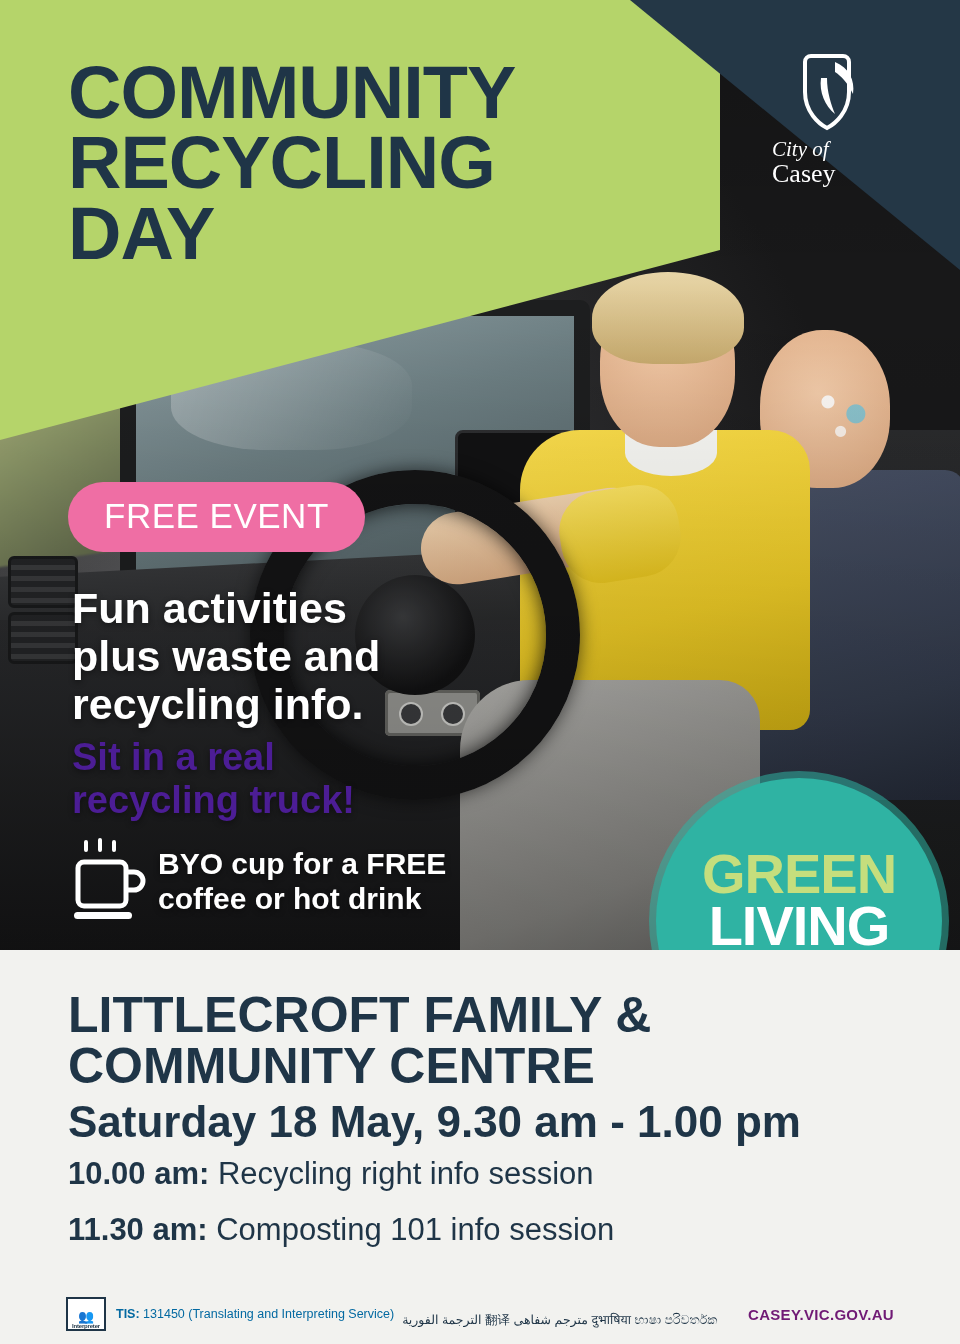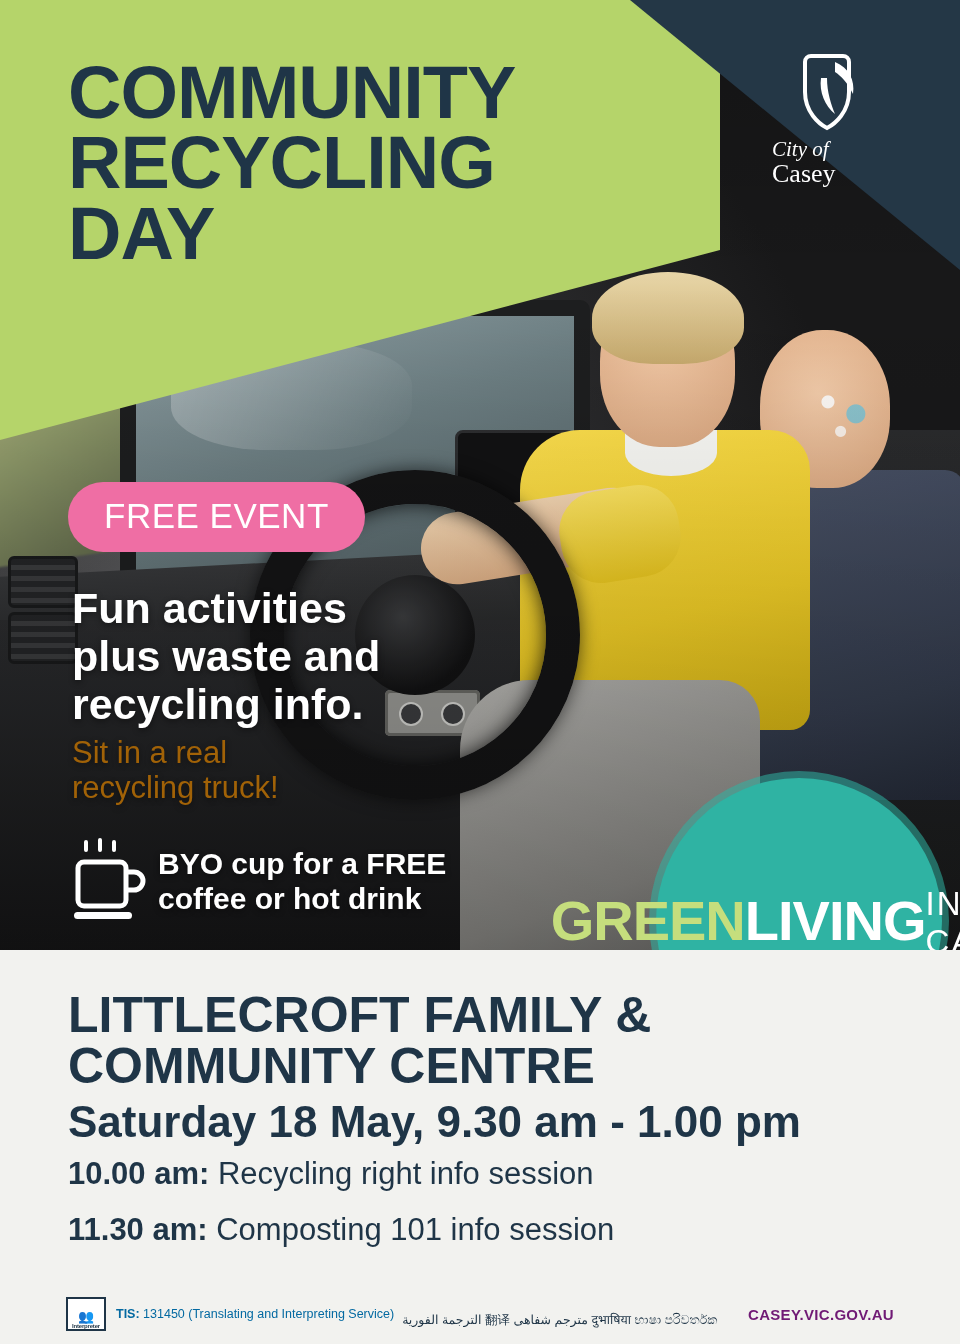--- a/index.html
+++ b/index.html
@@ -231,23 +231,23 @@
     color: #ffffff;
     font-size: 43px;
     font-weight: 700;
     line-height: 1.12;
     white-space: pre-line;
     text-shadow: 0 2px 6px rgba(0,0,0,0.45);
   }
   .body-copy-green {
     position: absolute; left: 72px; top: 736px;
     width: 430px;
-    color: #a16207;
-    font-size: 31px;
-    font-weight: 400;
+    color: #4c1d95;
+    font-size: 38px;
+    font-weight: 700;
     line-height: 1.12;
     white-space: pre-line;
     text-shadow: 0 2px 6px rgba(0,0,0,0.45);
   }
   .byo {
     position: absolute; left: 158px; top: 846px;
     width: 360px;
     color: #ffffff;
     font-size: 30px;
     font-weight: 700;
@@ -256,21 +256,21 @@
     text-shadow: 0 2px 6px rgba(0,0,0,0.45);
   }
   .cup-icon { position: absolute; left: 70px; top: 838px; }
 
   
   .badge {
     position: absolute; right: 18px; top: 778px;
     width: 286px; height: 286px;
     border-radius: 50%;
     background: #2fb3a3;
-    display: flex; flex-direction: row;
+    display: flex; flex-direction: column;
     align-items: center; justify-content: center;
     color: #ffffff;
     box-shadow: 0 0 0 7px rgba(47,179,163,0.55);
   }
   .badge-green { color: #c5de7d; font-size: 56px; font-weight: 700; line-height: 0.92; letter-spacing: -1px; }
   .badge-living { font-size: 56px; font-weight: 700; line-height: 0.95; letter-spacing: -1px; }
   .badge-incasey { font-size: 33px; font-weight: 400; letter-spacing: 2px; margin-top: 4px; }
 
   
   .info-panel {

